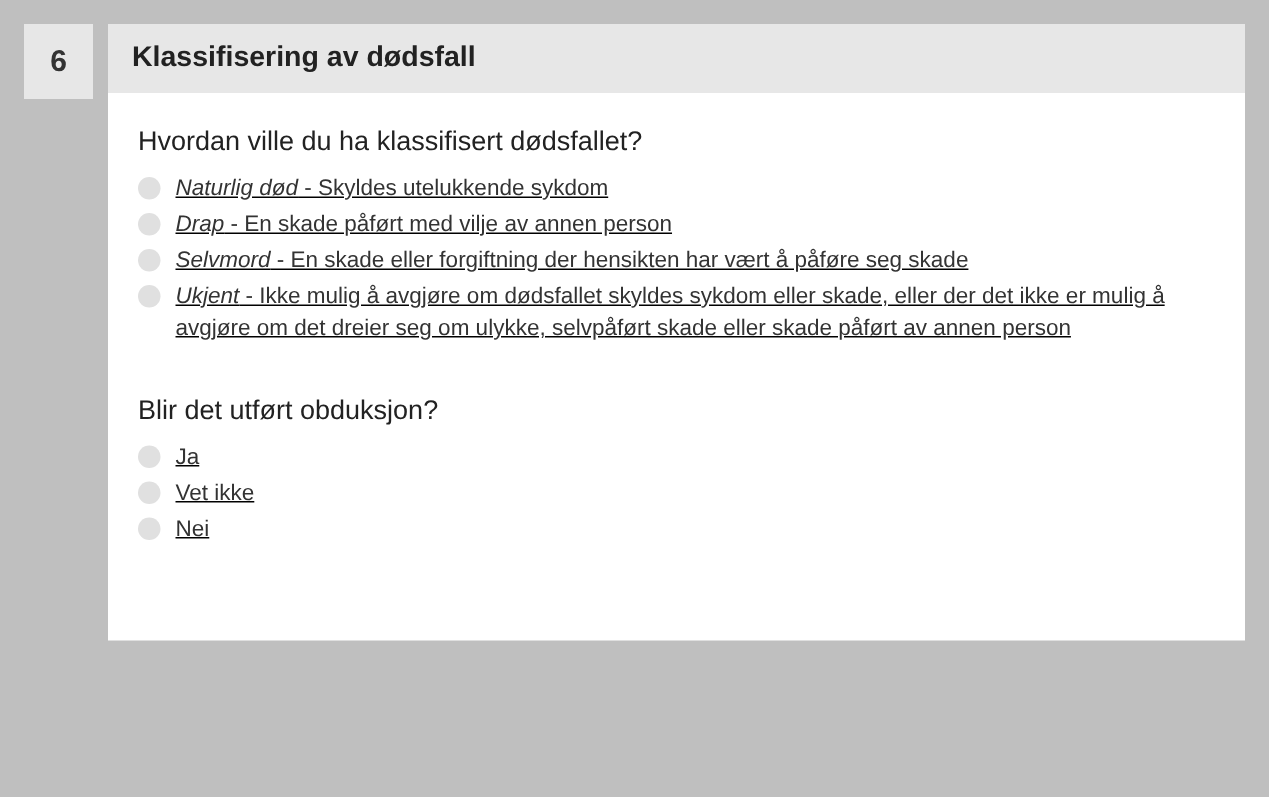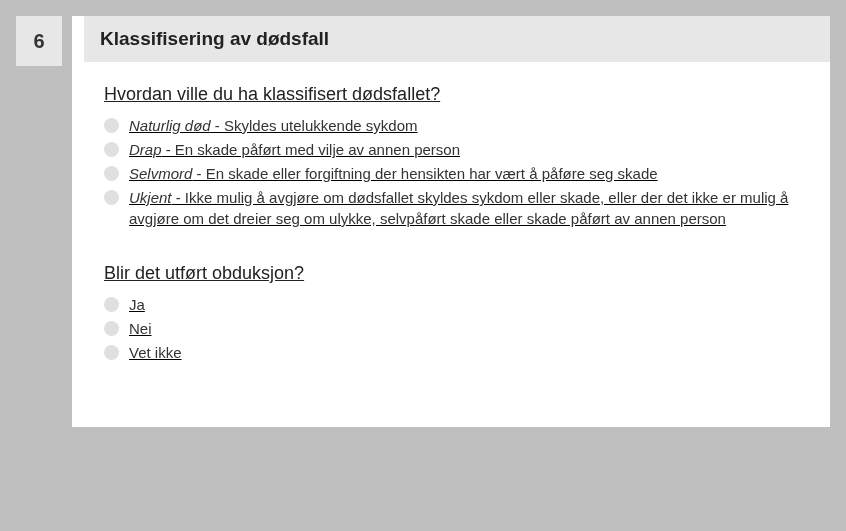--- a/index.html
+++ b/index.html
@@ -23,39 +23,37 @@
       display: flex;
       align-items: center;
       justify-content: center;
       font-size: 20px;
       font-weight: 600;
       color: #333;
     }
     .content-box {
       flex: 1;
       background: #ffffff;
-      padding-left: 12px;
     }
     .header-bar {
       background: #e7e7e7;
       padding: 12px 16px;
       font-size: 19px;
       font-weight: 600;
       color: #222;
     }
     .body-area {
       padding: 22px 20px 30px 20px;
     }
     .question-block { margin-bottom: 34px; }
     .question-title {
       font-size: 18px;
       font-weight: 400;
       color: #222;
       margin-bottom: 10px;
-      text-decoration: underline;
     }
     .option-row {
       display: flex;
       align-items: flex-start;
       gap: 10px;
       margin-bottom: 3px;
       text-decoration: underline;
     }
     .radio {
       flex: 0 0 auto;
@@ -106,23 +104,23 @@
 
       <div class="question-block">
         <div class="question-title">Blir det utført obduksjon?</div>
 
         <div class="option-row">
           <div class="radio"></div>
           <div class="option-text">Ja</div>
         </div>
         <div class="option-row">
           <div class="radio"></div>
-          <div class="option-text">Nei</div>
+          <div class="option-text">Vet ikke</div>
         </div>
         <div class="option-row">
           <div class="radio"></div>
-          <div class="option-text">Vet ikke</div>
+          <div class="option-text">Nei</div>
         </div>
       </div>
 
     </div>
   </div>
 </div>
 
 </body></html>

